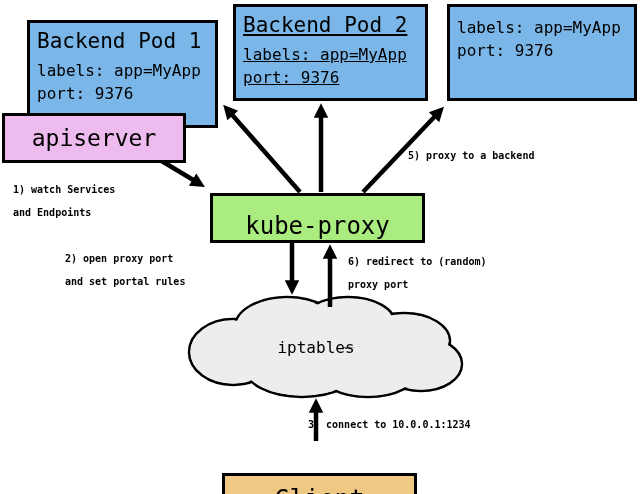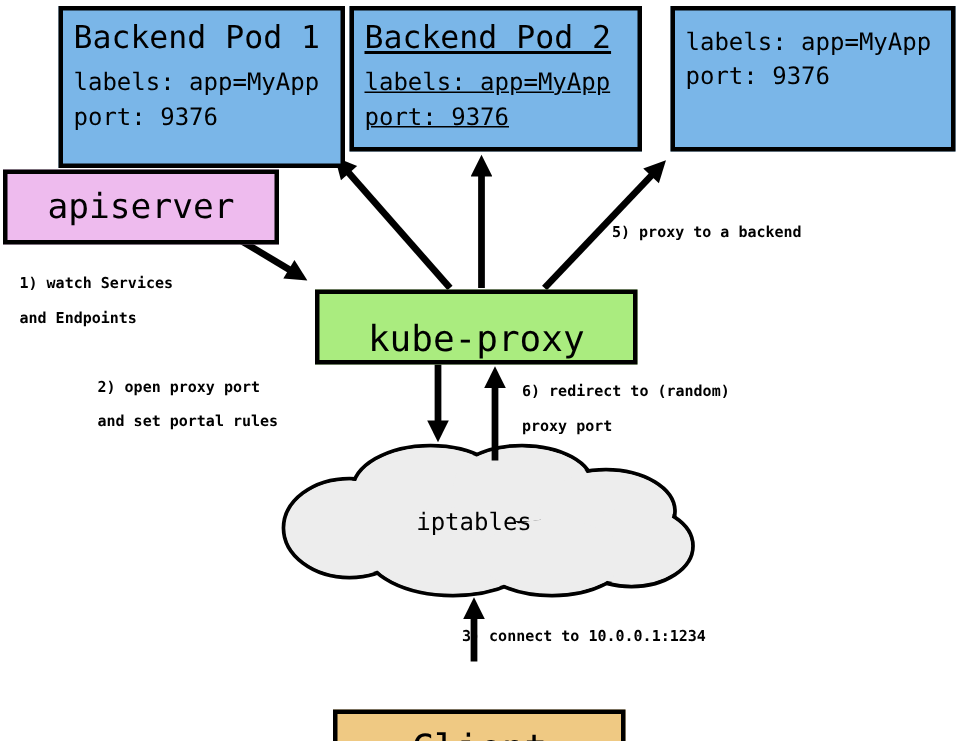--- a/index.html
+++ b/index.html
@@ -111,21 +111,21 @@
 
     <path class="arrow" marker-end="url(#ah)" d="M160,160 L200,184"></path>
     <path class="arrow" marker-end="url(#ah)" d="M300,192 L227,109"></path>
     <path class="arrow" marker-end="url(#ah)" d="M321,192 L321,109"></path>
     <path class="arrow" marker-end="url(#ah)" d="M363,192 L440,111"></path>
     <path class="arrow" marker-end="url(#ah)" d="M292,243 L292,289"></path>
     <path class="arrow" marker-end="url(#ah)" d="M330,307 L330,250"></path>
     <path class="arrow" marker-end="url(#ah)" d="M316,441 L316,404"></path>
   </svg>
 
-  <div class="box pod" style="left:27px; top:4px; width:191px; height:108px;margin-left:12px;">
+  <div class="box pod" style="left:27px; top:20px; width:191px; height:108px;">
     <div class="pod-title">Backend Pod 1</div>
     <div class="pod-line first">labels: app=MyApp</div>
     <div class="pod-line">port: 9376</div>
   </div>
 
   <div class="box pod" style="left:233px; top:4px; width:195px; height:97px;text-decoration:underline;">
     <div class="pod-title">Backend Pod 2</div>
     <div class="pod-line first">labels: app=MyApp</div>
     <div class="pod-line">port: 9376</div>
   </div>

